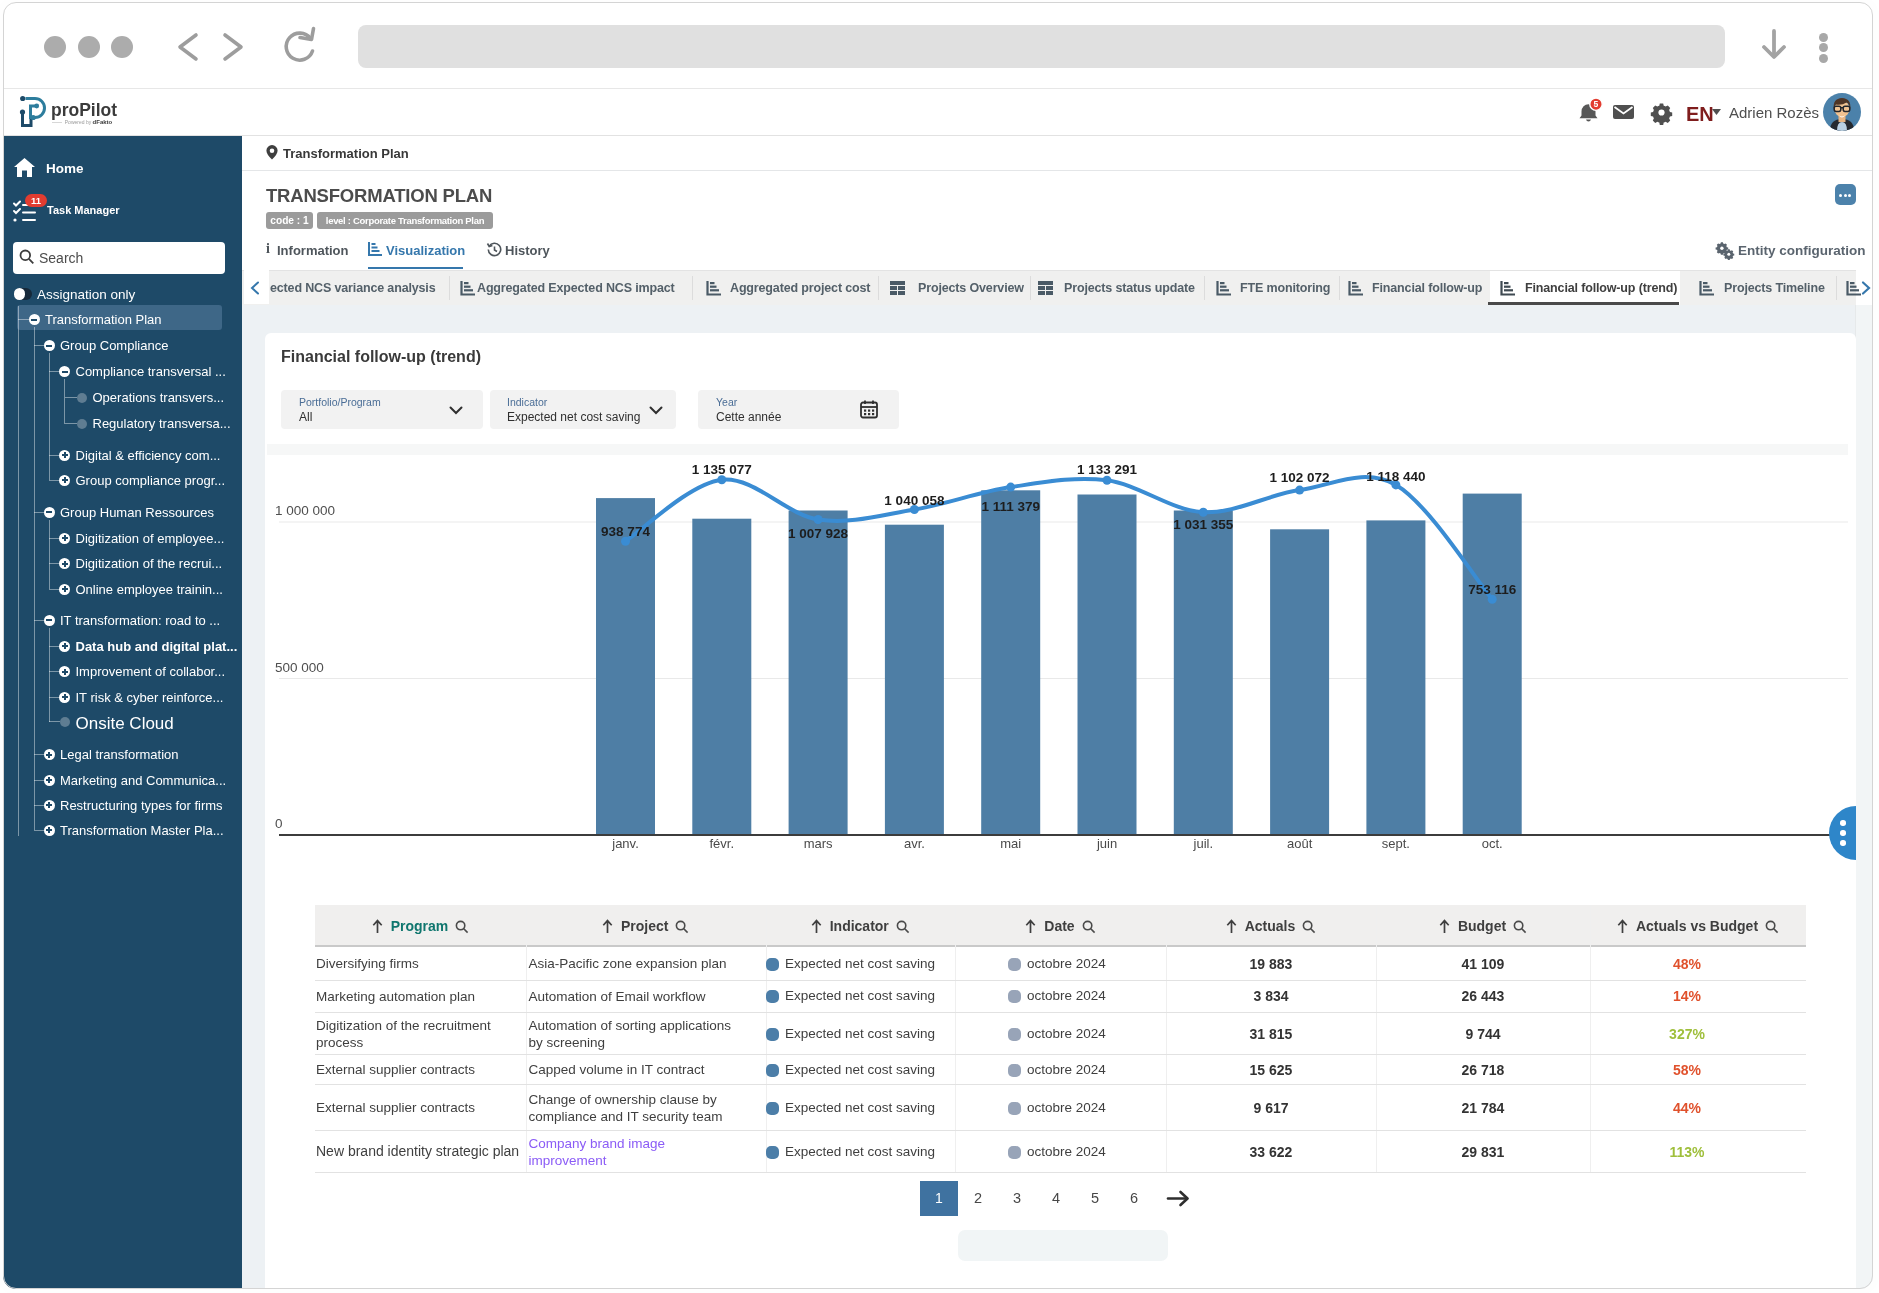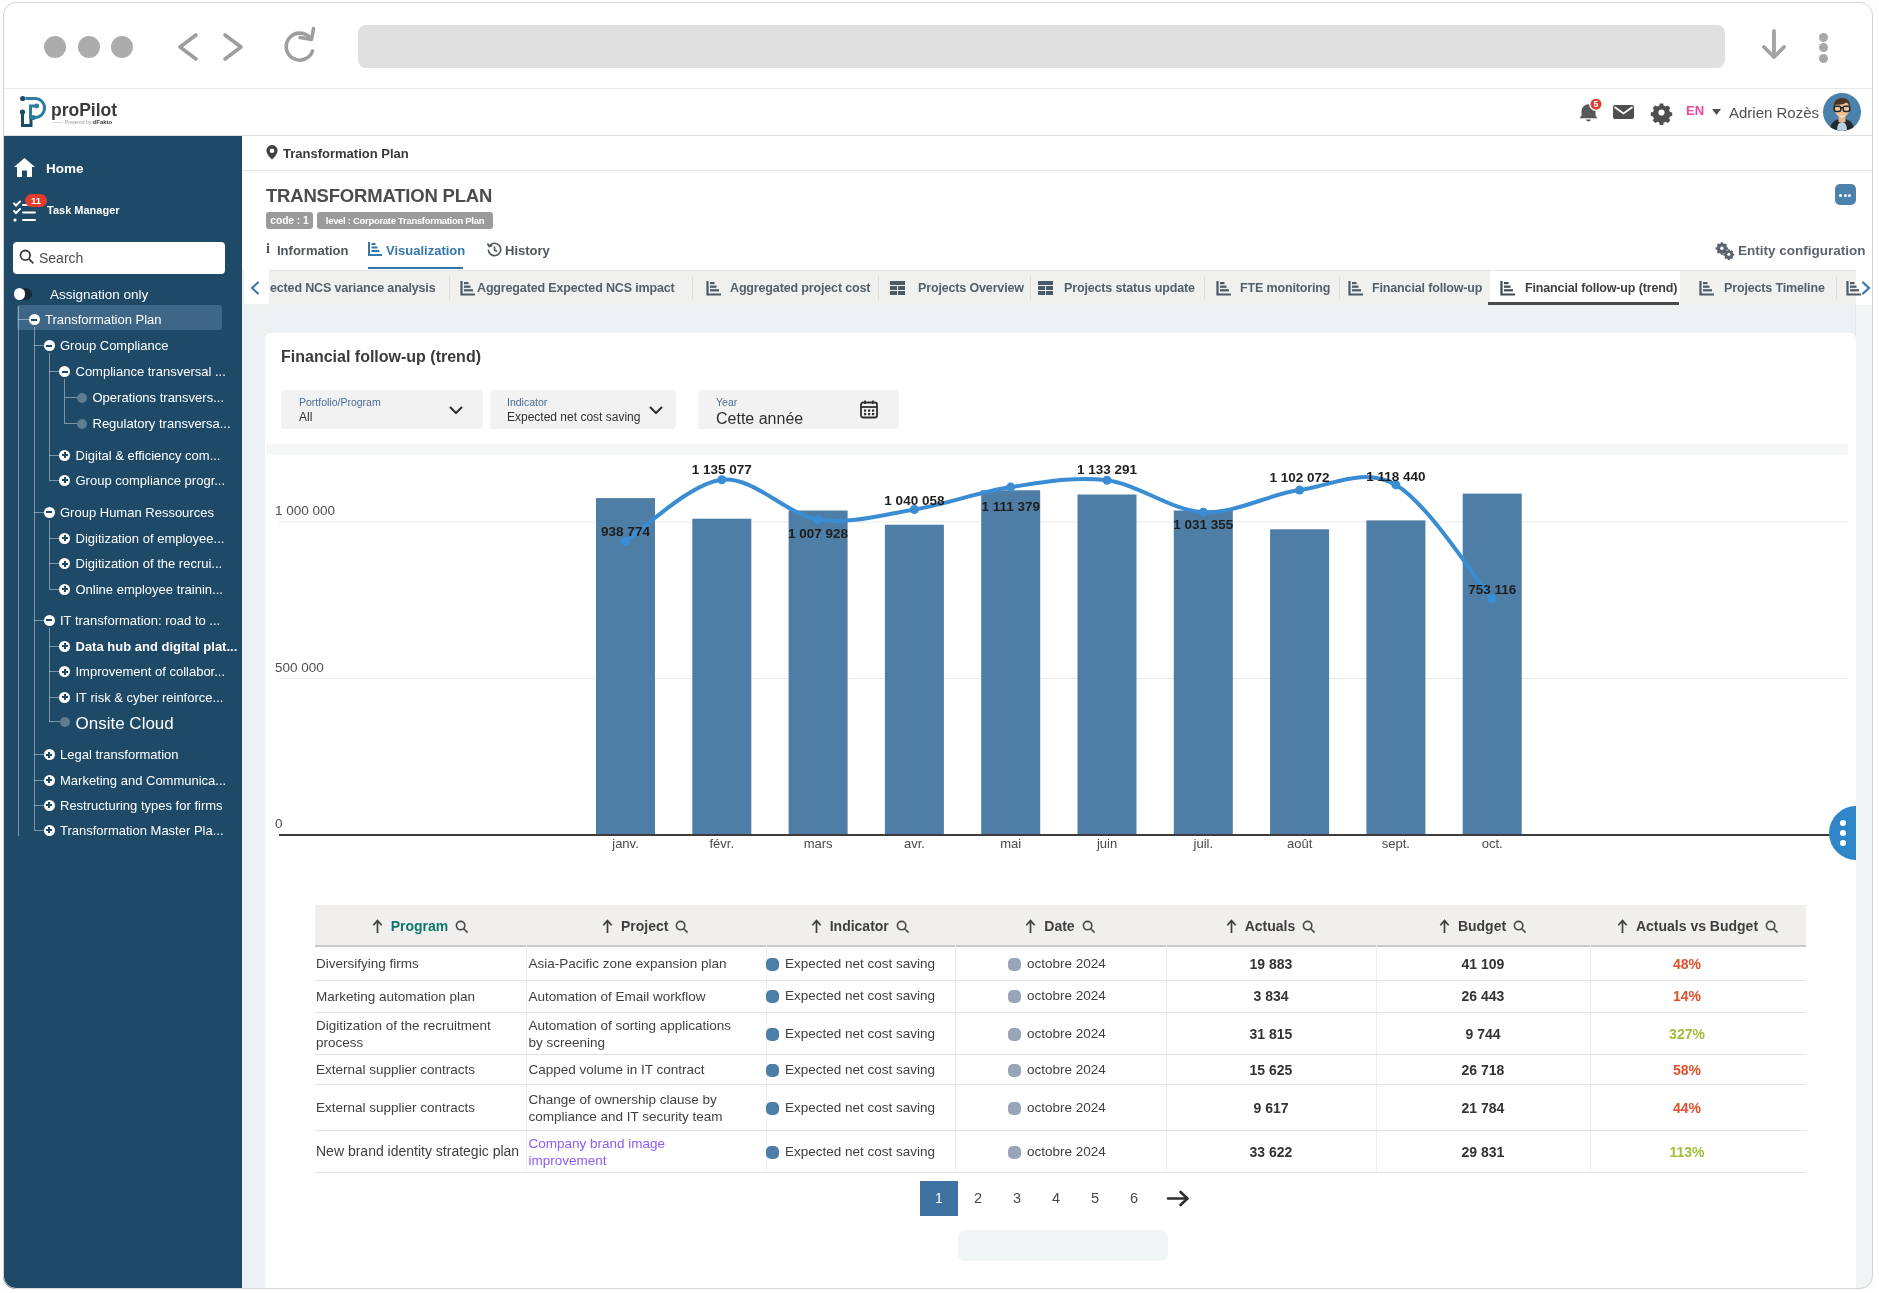--- a/index.html
+++ b/index.html
@@ -54,21 +54,21 @@
 
 <svg style="left:1613px;top:105px;" width="22" height="15" viewBox="0 0 22 15">
  <rect x="0" y="0" width="21" height="14" rx="2" fill="#4f4f4f"></rect>
  <polyline points="1.5,2 10.5,8.5 19.5,2" fill="none" stroke="#fff" stroke-width="1.8"></polyline>
 </svg>
 
 <svg style="left:1652px;top:103px;" width="19" height="19" viewBox="0 0 19 19">
  <path fill="#4f4f4f" d="M7.8 0.5 h3.4 l0.5 2.3 a7 7 0 0 1 1.9 0.8 l2.2-1.1 2.4 2.4-1.1 2.2 a7 7 0 0 1 0.8 1.9 l2.3 0.5 v3.4 l-2.3 0.5 a7 7 0 0 1-0.8 1.9 l1.1 2.2-2.4 2.4-2.2-1.1 a7 7 0 0 1-1.9 0.8 l-0.5 2.3 h-3.4 l-0.5-2.3 a7 7 0 0 1-1.9-0.8 l-2.2 1.1-2.4-2.4 1.1-2.2 a7 7 0 0 1-0.8-1.9 l-2.3-0.5 v-3.4 l2.3-0.5 a7 7 0 0 1 0.8-1.9 l-1.1-2.2 2.4-2.4 2.2 1.1 a7 7 0 0 1 1.9-0.8 z"></path>
  <circle cx="9.5" cy="9.5" r="3.1" fill="#fff"></circle>
 </svg>
-<div class="txt" style="left:1686px;top:103px;font-size:13px;font-weight:600;color:#ec4899;">EN</div>
+<div class="txt" style="left:1686px;top:103px;font-size:20px;font-weight:600;color:#7f1d1d;">EN</div>
 <svg style="left:1712px;top:109px;" width="10" height="7" viewBox="0 0 10 7">
     <polygon points="0,0 9,0 4.5,6" fill="#4f4f4f"></polygon>
   </svg>
 <div class="txt" style="left:1729px;top:103.5px;font-size:15px;color:#4f4f4f;">Adrien Rozès</div>
 
 <svg style="left:1823px;top:93px;" width="38" height="38" viewBox="0 0 38 38">
  <defs>
       <clipPath id="avc">
         <circle cx="19" cy="19" r="19"></circle>
       </clipPath>
@@ -110,21 +110,21 @@
 
 <div class="ab" style="left:13px;top:242px;width:212px;height:32px;background:#fff;border-radius:4px;"></div>
 <svg style="left:19px;top:249px;" width="16" height="16" viewBox="0 0 16 16" fill="none" stroke="#3d3d3d" stroke-width="1.8">
  <circle cx="6.3" cy="6.3" r="4.8"></circle>
     <line x1="9.9" y1="9.9" x2="14.3" y2="14.3"></line>
 </svg>
 <div class="txt" style="left:39px;top:250px;font-size:14px;color:#4c4c4c;">Search</div>
 
 <div class="ab" style="left:13.5px;top:288px;width:18px;height:11.5px;border-radius:6px;background:#16293a;"></div>
 <div class="ab" style="left:13.5px;top:288px;width:11.5px;height:11.5px;border-radius:50%;background:#fff;"></div>
-<div class="txt" style="left:37px;top:287px;font-size:13.5px;font-weight:500;color:#fff;margin-left:13px;">Assignation only</div>
+<div class="txt" style="left:37px;top:287px;font-size:13.5px;font-weight:500;color:#fff;">Assignation only</div>
 <div class="ab" style="left:17px;top:305px;width:205px;height:25px;background:#3e6787;border-radius:3px;"></div>
 <div class="ab" style="left:17.5px;top:306px;width:1px;height:530px;background:rgba(255,255,255,0.42);"></div>
 <div class="ab" style="left:33.5px;top:327px;width:1px;height:503px;background:rgba(255,255,255,0.42);"></div>
 <div class="ab" style="left:48.5px;top:353px;width:1px;height:127px;background:rgba(255,255,255,0.42);"></div>
 <div class="ab" style="left:64.0px;top:379px;width:1px;height:44.5px;background:rgba(255,255,255,0.42);"></div>
 <div class="ab" style="left:48.5px;top:519.5px;width:1px;height:69.5px;background:rgba(255,255,255,0.42);"></div>
 <div class="ab" style="left:48.5px;top:627.5px;width:1px;height:94.0px;background:rgba(255,255,255,0.42);"></div>
 <div class="ab" style="left:18px;top:319.0px;width:11px;height:1px;background:rgba(255,255,255,0.42);"></div>
 <div class="ab" style="left:34px;top:345.0px;width:10px;height:1px;background:rgba(255,255,255,0.42);"></div>
 <div class="ab" style="left:49px;top:371.0px;width:10.5px;height:1px;background:rgba(255,255,255,0.42);"></div>
@@ -357,21 +357,21 @@
 <div class="txt" style="left:299px;top:409.5px;font-size:12px;color:#2f2f2f;">All</div>
 <svg style="left:449px;top:406px;" width="14" height="9" viewBox="0 0 14 9" fill="none" stroke="#2f2f2f" stroke-width="2" stroke-linecap="round">
     <polyline points="1.5,1.5 7,7 12.5,1.5"></polyline>
   </svg>
 <div class="txt" style="left:507px;top:396px;font-size:10.5px;color:#4a6d96;">Indicator</div>
 <div class="txt" style="left:507px;top:409.5px;font-size:12px;color:#2f2f2f;">Expected net cost saving</div>
 <svg style="left:649px;top:406px;" width="14" height="9" viewBox="0 0 14 9" fill="none" stroke="#2f2f2f" stroke-width="2" stroke-linecap="round">
     <polyline points="1.5,1.5 7,7 12.5,1.5"></polyline>
   </svg>
 <div class="txt" style="left:716px;top:396px;font-size:10.5px;color:#4a6d96;">Year</div>
-<div class="txt" style="left:716px;top:409.5px;font-size:16px;color:#2f2f2f;">Cette année</div>
+<div class="txt" style="left:716px;top:409.5px;font-size:12px;color:#2f2f2f;">Cette année</div>
 <svg style="left:860px;top:400px;" width="18" height="19" viewBox="0 0 18 19">
  <rect x="1" y="2.5" width="16" height="15" rx="2" fill="none" stroke="#2f2f2f" stroke-width="1.8"></rect>
  <line x1="1" y1="7" x2="17" y2="7" stroke="#2f2f2f" stroke-width="1.8"></line>
  <line x1="5" y1="0.5" x2="5" y2="4" stroke="#2f2f2f" stroke-width="1.8"></line>
  <line x1="13" y1="0.5" x2="13" y2="4" stroke="#2f2f2f" stroke-width="1.8"></line>
  <g fill="#2f2f2f">
       <rect x="4" y="9.5" width="2.2" height="2.2"></rect>
       <rect x="8" y="9.5" width="2.2" height="2.2"></rect>
       <rect x="12" y="9.5" width="2.2" height="2.2"></rect>
       <rect x="4" y="13" width="2.2" height="2.2"></rect>

